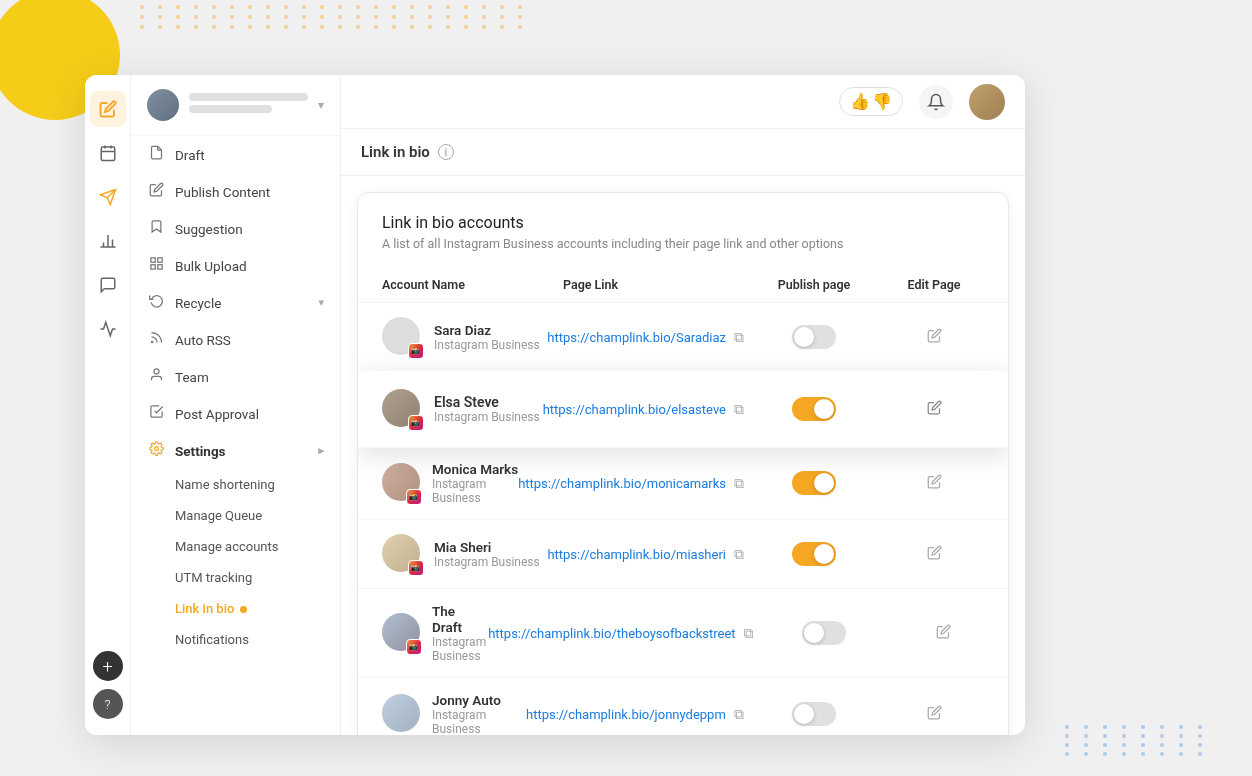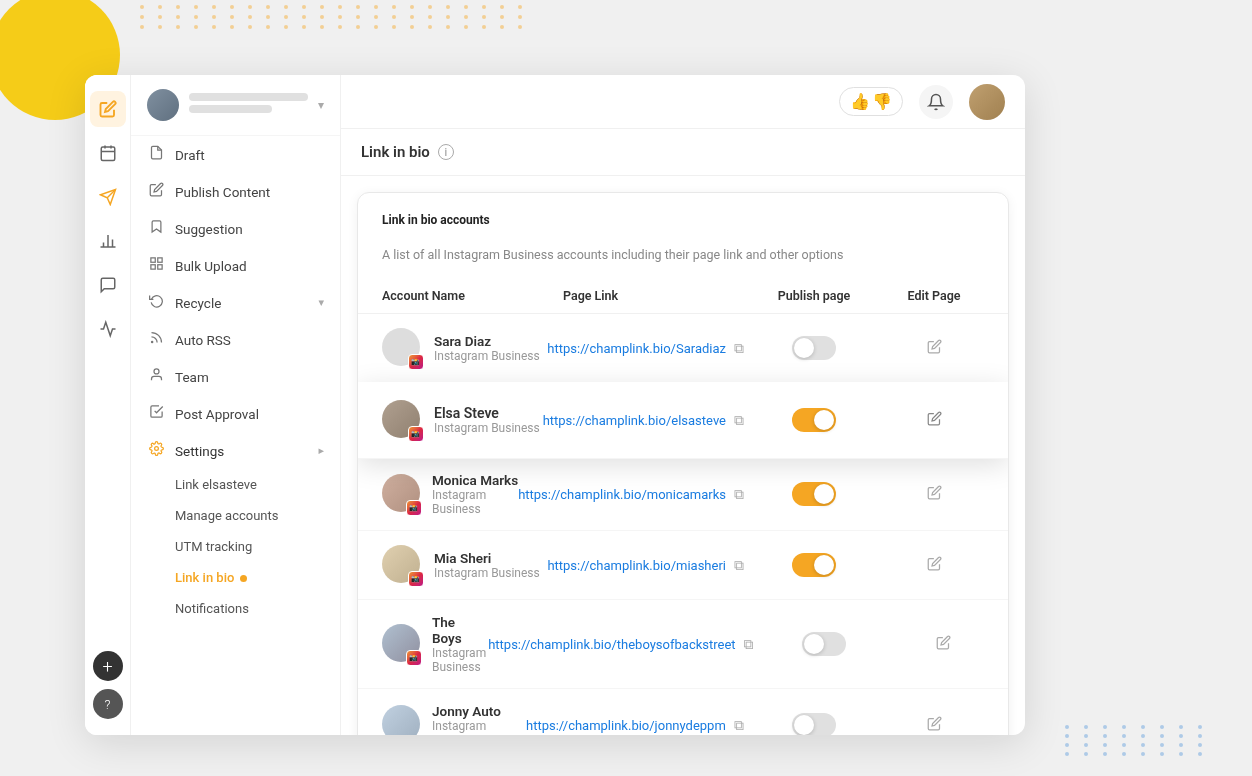--- a/index.html
+++ b/index.html
@@ -132,21 +132,21 @@
       gap: 10px;
       padding: 9px 16px;
       cursor: pointer;
       font-size: 13.5px;
       color: #444;
       border-radius: 0;
     }
     .nav-item .nav-icon { color: #777; font-size: 15px; width: 18px; text-align: center; }
 
     .nav-item.settings-item {
-      font-weight: 400;
+      font-weight: 700;
       color: #333;
     }
 
     .settings-chevron {
       margin-left: auto;
       color: #aaa;
       font-size: 11px;
     }
 
     .settings-gear { color: #F5A623; }
@@ -243,24 +243,24 @@
     }
 
     .card-header {
       padding: 20px 24px 16px;
       display: flex;
       align-items: flex-start;
       justify-content: space-between;
     }
 
     .card-title {
-      font-size: 12px;
-      font-weight: 700;
+      font-size: 16px;
+      font-weight: 400;
       color: #222;
-      margin-bottom: 20px;
+      margin-bottom: 4px;
     }
     .card-subtitle {
       font-size: 12.5px;
       color: #888;
     }
 
     .search-box {
       display: flex;
       align-items: center;
       gap: 8px;
@@ -685,21 +685,22 @@
       <span class="nav-icon settings-gear">
         <svg width="15" height="15" viewBox="0 0 24 24" fill="none" stroke="#F5A623" stroke-width="2">
           <circle cx="12" cy="12" r="3"></circle>
           <path d="M19.4 15a1.65 1.65 0 0 0 .33 1.82l.06.06a2 2 0 0 1-2.83 2.83l-.06-.06a1.65 1.65 0 0 0-1.82-.33 1.65 1.65 0 0 0-1 1.51V21a2 2 0 0 1-4 0v-.09A1.65 1.65 0 0 0 9 19.4a1.65 1.65 0 0 0-1.82.33l-.06.06a2 2 0 0 1-2.83-2.83l.06-.06A1.65 1.65 0 0 0 4.68 15a1.65 1.65 0 0 0-1.51-1H3a2 2 0 0 1 0-4h.09A1.65 1.65 0 0 0 4.6 9a1.65 1.65 0 0 0-.33-1.82l-.06-.06a2 2 0 0 1 2.83-2.83l.06.06A1.65 1.65 0 0 0 9 4.68a1.65 1.65 0 0 0 1-1.51V3a2 2 0 0 1 4 0v.09a1.65 1.65 0 0 0 1 1.51 1.65 1.65 0 0 0 1.82-.33l.06-.06a2 2 0 0 1 2.83 2.83l-.06.06A1.65 1.65 0 0 0 19.4 9a1.65 1.65 0 0 0 1.51 1H21a2 2 0 0 1 0 4h-.09a1.65 1.65 0 0 0-1.51 1z"></path>
         </svg>
       </span>
       <span>Settings</span>
       <span class="settings-chevron">▸</span>
     </div>
 
-    <div class="nav-sub-item">Link elsasteve</div>
+    <div class="nav-sub-item">Name shortening</div>
+    <div class="nav-sub-item">Manage Queue</div>
     <div class="nav-sub-item">Manage accounts</div>
     <div class="nav-sub-item">UTM tracking</div>
     <div class="nav-sub-item active">
       <span>Link in bio</span><span class="active-dot"></span>
     </div>
     <div class="nav-sub-item">Notifications</div>
 
   </div>
 
   <div class="main-content">
@@ -856,21 +857,21 @@
           </div>
         </div>
 
         <div class="table-row">
           <div class="account-cell">
             <div class="account-avatar">
               <div class="main-pic" style="background:linear-gradient(135deg,#b0c0d0,#9090a0);"></div>
               <div class="platform-badge" style="font-size:7px;">📸</div>
             </div>
             <div>
-              <div class="account-name">The Boys</div>
+              <div class="account-name">The Draft</div>
               <div class="account-type">Instagram Business</div>
             </div>
           </div>
           <div class="page-link">
             <a class="page-link" href="#" style="color:#1a7ce0;text-decoration:none;font-size:13px;">https://champlink.bio/theboysofbackstreet</a>
             <span class="copy-icon">⧉</span>
           </div>
           <div style="display:flex;justify-content:center;">
             <div class="toggle"></div>
           </div>

